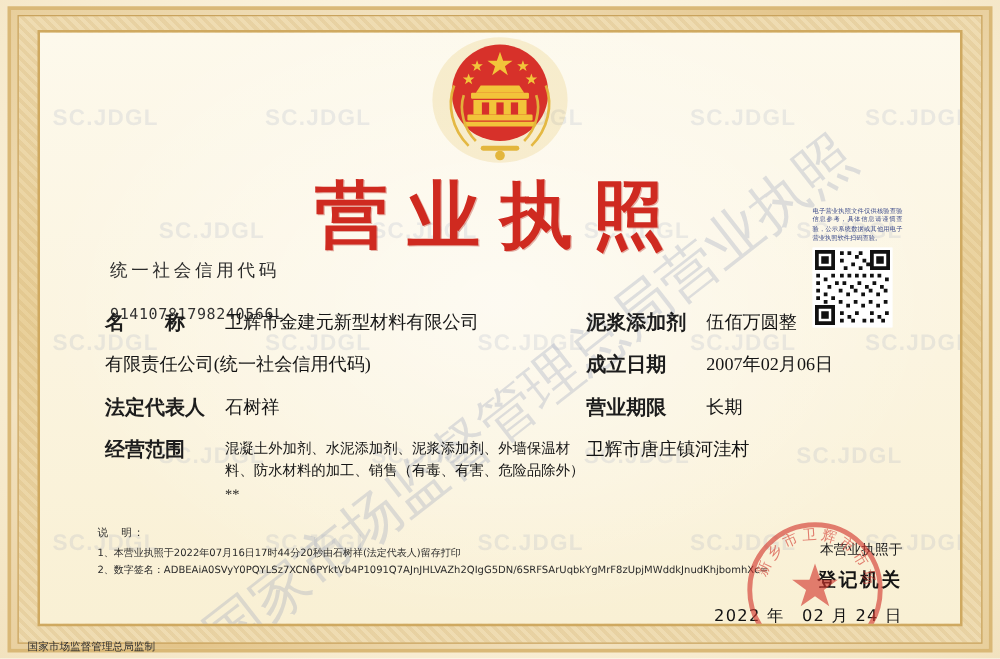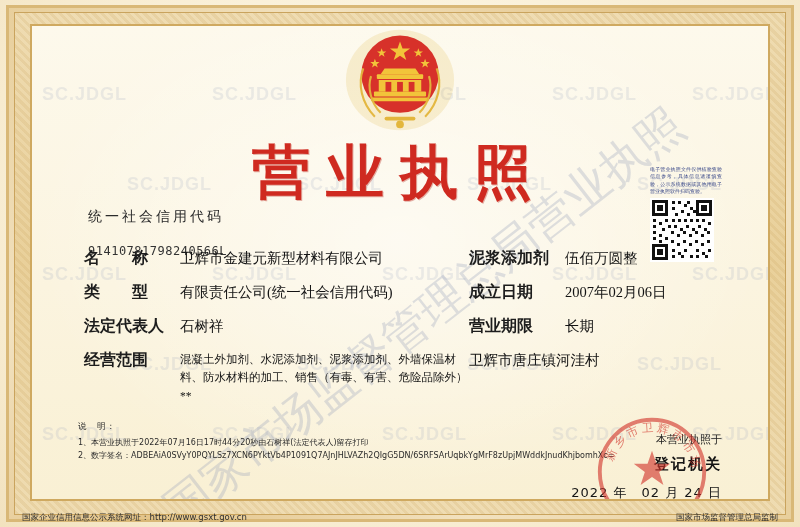--- a/index.html
+++ b/index.html
@@ -466,21 +466,20 @@
           <span class="val">卫辉市金建元新型材料有限公司</span>
         </div>
         <div class="col-right">
           <span class="lab lab-5">泥浆添加剂</span>
           <span class="val">伍佰万圆整</span>
         </div>
       </div>
 
       <div class="row">
         <div class="col-left">
-          <span class="lab lab-4">类　　型</span>
           <span class="val">有限责任公司(统一社会信用代码)</span>
         </div>
         <div class="col-right">
           <span class="lab lab-5">成立日期</span>
           <span class="val">2007年02月06日</span>
         </div>
       </div>
 
       <div class="row">
         <div class="col-left">
@@ -526,19 +525,16 @@
 
     <div class="notes">
       <div class="note-title">说　明：</div>
       <div class="note-line">1、本营业执照于2022年07月16日17时44分20秒由石树祥(法定代表人)留存打印</div>
       <div class="note-line">2、数字签名：ADBEAiA0SVyY0PQYLSz7XCN6PYktVb4P1091Q7AJnJHLVAZh2QIgG5DN/6SRFSArUqbkYgMrF8zUpjMWddkJnudKhjbomhXc=</div>
     </div>
 
   </div>
 
   <div class="footer">
-    <div>
-      <span>国家企业信用信息公示系统网址：</span><a href="#">http://www.gsxt.gov.cn</a>
-    </div>
     <div>国家市场监督管理总局监制</div>
   </div>
 
 </div>
 
 </body></html>

